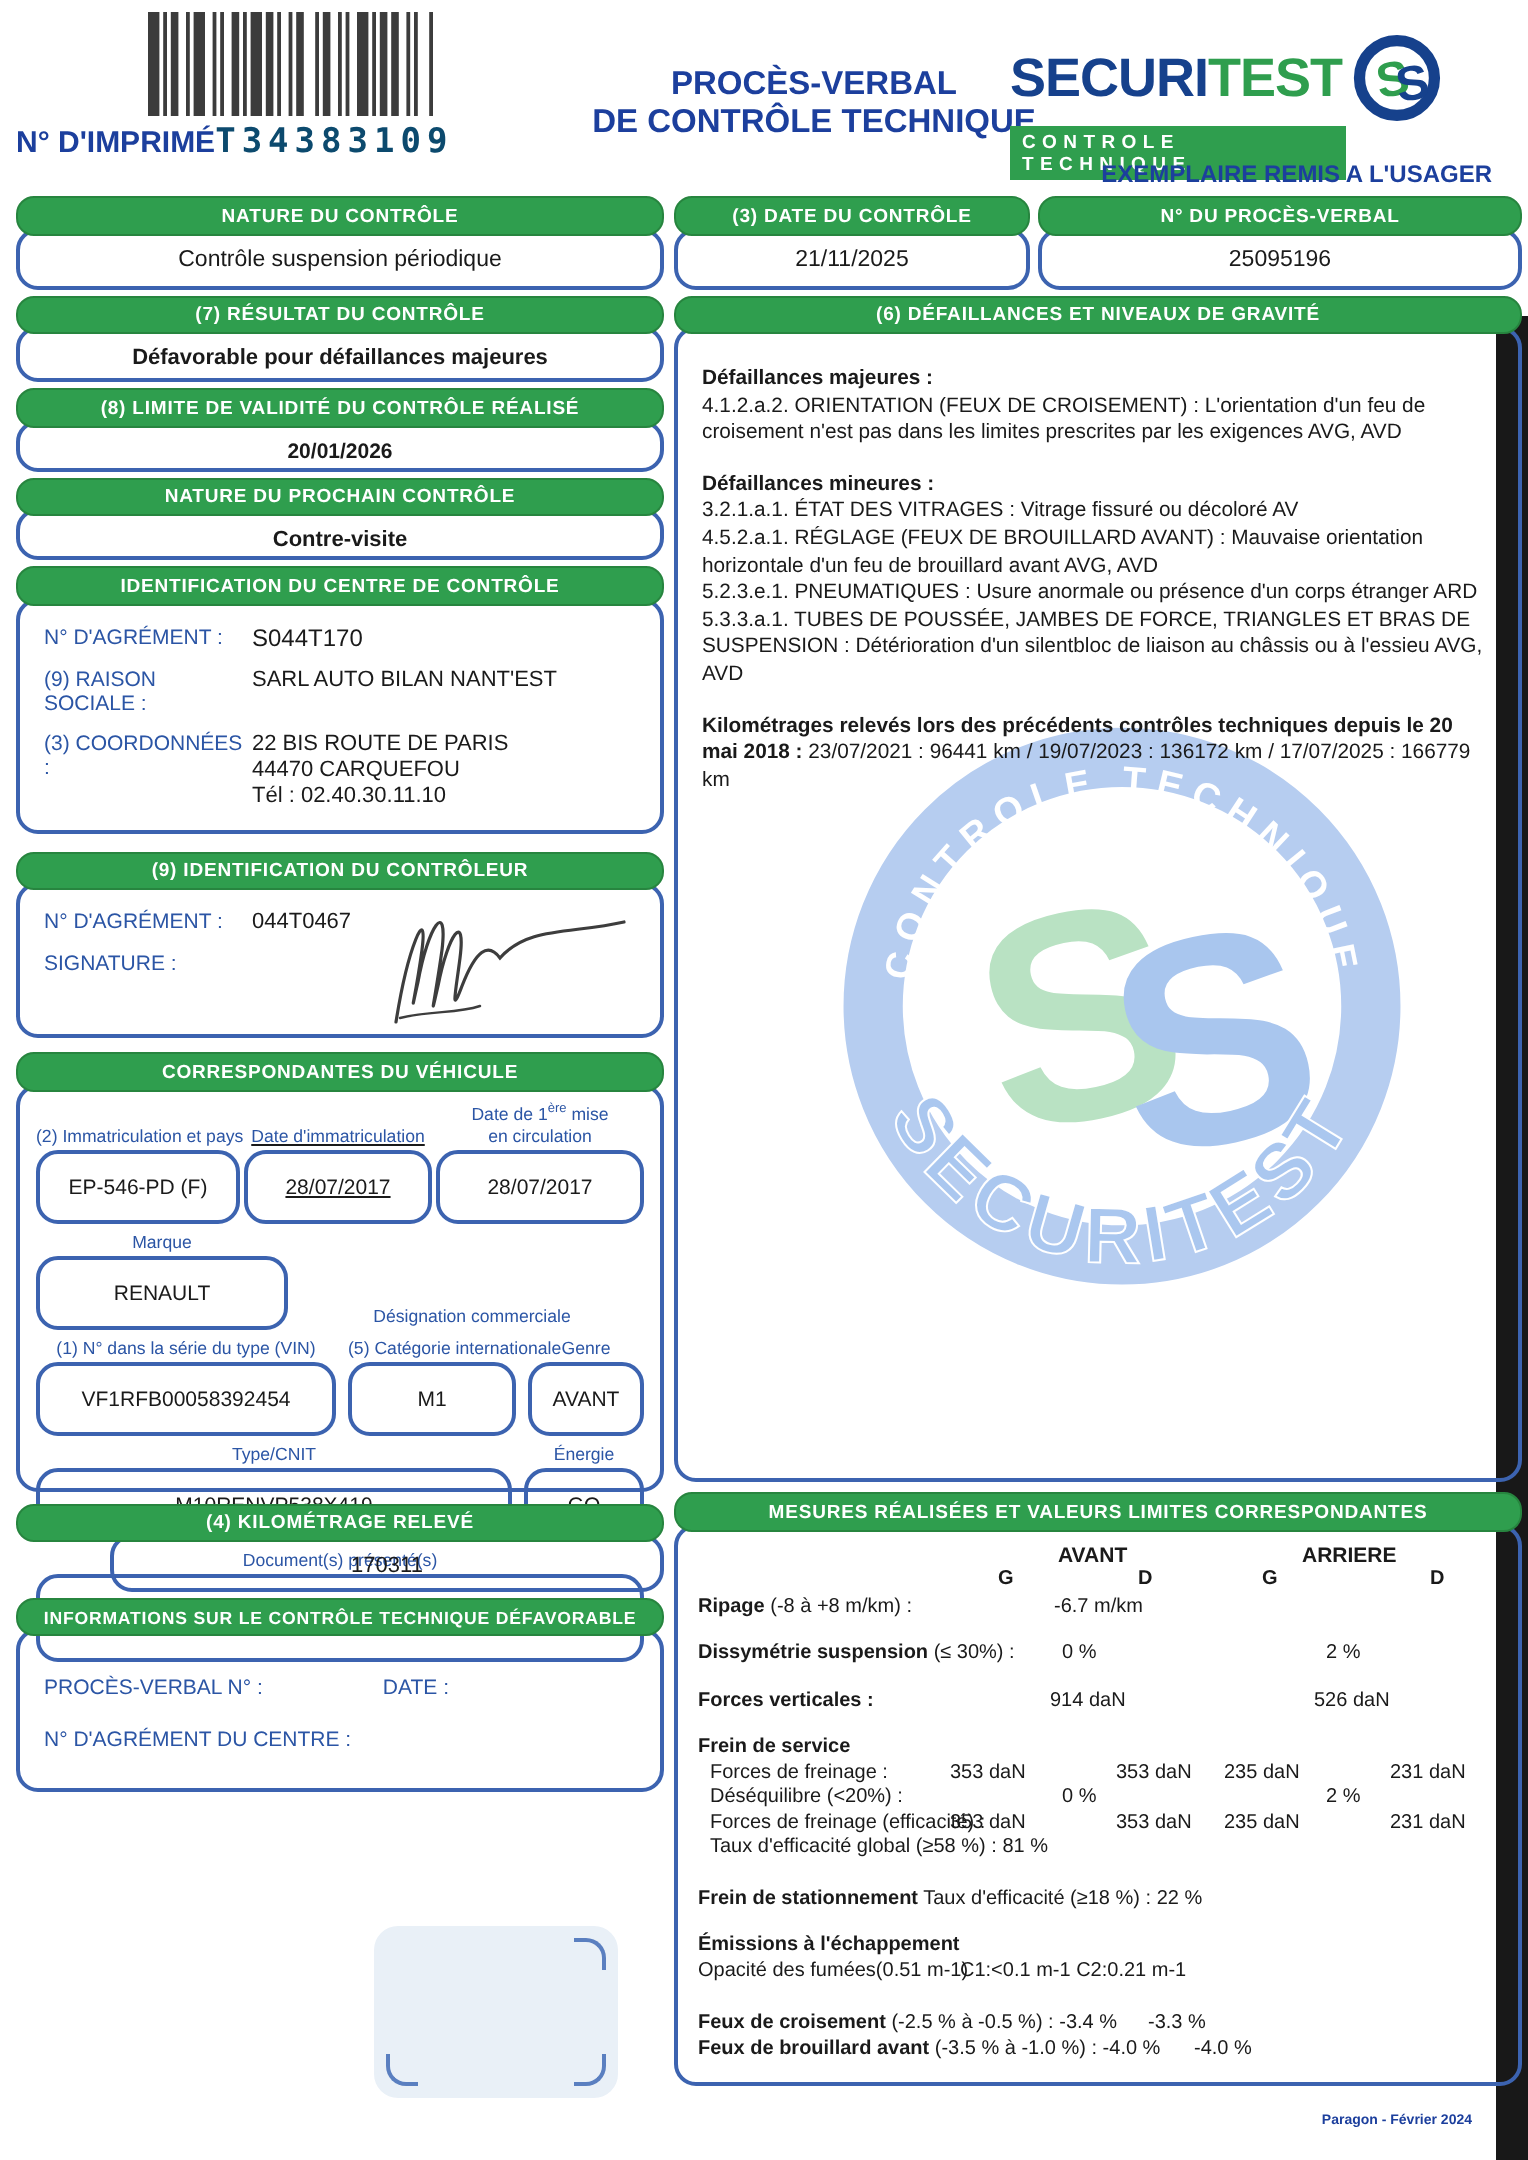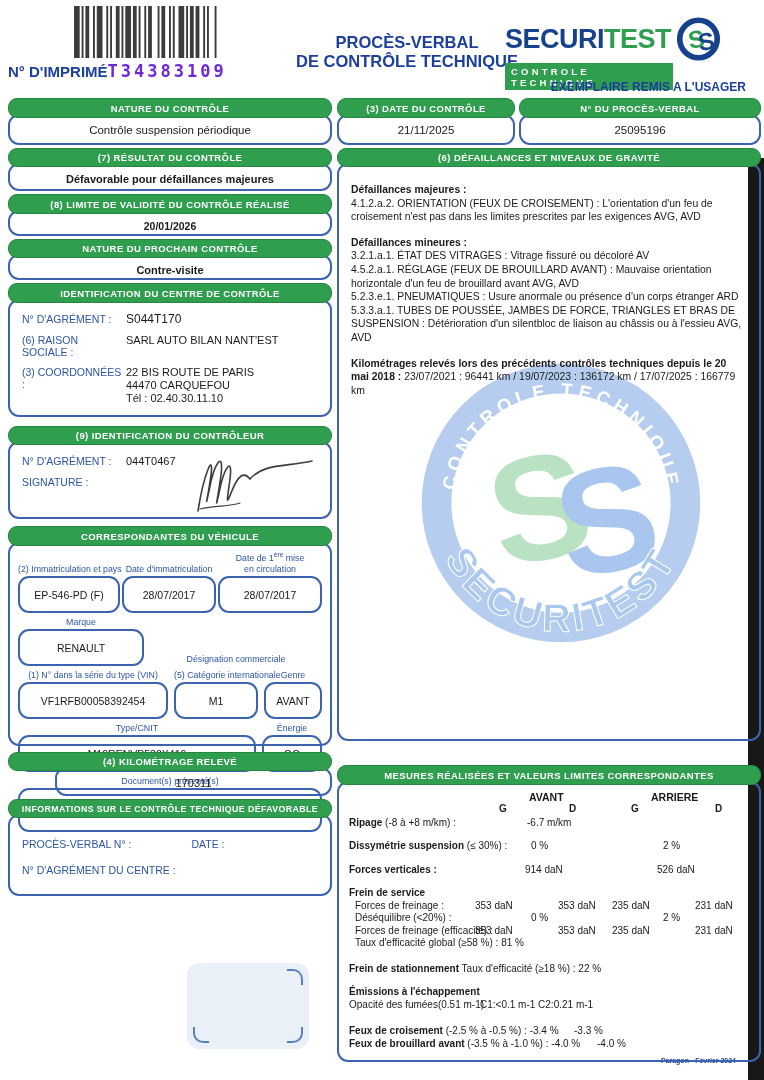--- a/index.html
+++ b/index.html
@@ -6,21 +6,21 @@
   html,body { width:764px; height:1080px; }
   body { font-family:"Liberation Sans", sans-serif; background:#ffffff; position:relative; overflow:hidden; color:#1a1a1a; }
 
   .abs { position:absolute; }
 
   
   #barcode-wrap { position:absolute; left:8px; top:6px; width:260px; }
   #barcode { display:block; margin-left:66px; }
   .imprime-row { margin-top:3px; display:flex; align-items:baseline; }
   .imprime-label { color:#1c3f9d; font-weight:bold; font-size:15px; }
-  .imprime-num { font-family:"DejaVu Sans Mono", monospace; font-weight:bold; font-size:17px; letter-spacing:3px; color:#6d28d9; }
+  .imprime-num { font-family:"DejaVu Sans Mono", monospace; font-weight:bold; font-size:17px; letter-spacing:3px; color:#0c4a6e; }
 
   #title-block { position:absolute; left:296px; top:33px; width:222px; text-align:center; color:#1c3f9d; font-weight:bold; font-size:16.5px; line-height:19px; }
 
   #logo-block { position:absolute; left:505px; top:16px; width:216px; }
   .brand-row { display:flex; align-items:center; gap:5px; }
   .brand-text { font-size:27px; font-weight:bold; letter-spacing:-0.5px; }
   .brand-part1 { color:#16418c; }
   .brand-part2 { color:#2f9e4e; }
   .tagline-bar { background:#2f9e4e; color:#fff; font-weight:bold; font-size:9.5px; letter-spacing:3.2px; padding:3px 0 2px 6px; width:168px; margin-top:1px; }
   #exemplaire { position:absolute; right:18px; top:80px; color:#1c3f9d; font-weight:bold; font-size:12px; }
@@ -158,21 +158,21 @@
     </div>
 
     <div class="sec">
       <div class="sec-h">IDENTIFICATION DU CENTRE DE CONTRÔLE</div>
       <div class="sec-b" style="height:118px; padding-top:12px;">
         <div class="frow">
           <span class="flabel">N° D'AGRÉMENT :</span>
           <span class="fval" style="font-size:12px;">S044T170</span>
         </div>
         <div class="frow">
-          <span class="flabel">(6) RAISON SOCIALE :</span>
+          <span class="flabel">(9) RAISON SOCIALE :</span>
           <span class="fval">SARL AUTO BILAN NANT'EST</span>
         </div>
         <div class="frow" style="margin-bottom:0;">
           <span class="flabel">(3) COORDONNÉES :</span>
           <span class="fval">
             <span style="display:block;">22 BIS ROUTE DE PARIS</span>
             <span style="display:block;">44470 CARQUEFOU</span>
             <span style="display:block;">Tél : 02.40.30.11.10</span>
           </span>
         </div>
@@ -197,21 +197,21 @@
     </div>
 
     <div class="sec" style="margin-top:7px;">
       <div class="sec-h">CORRESPONDANTES DU VÉHICULE</div>
       <div class="sec-b" style="height:204px; padding-top:6px;">
         <div class="vrow">
           <div class="vcol" style="width:102px;">
             <div class="vlabel">(2) Immatriculation et pays</div>
             <div class="vbox">EP-546-PD (F)</div>
           </div>
-          <div class="vcol" style="width:94px;">
+          <div class="vcol" style="width:94px;text-decoration:underline;">
             <div class="vlabel">Date d'immatriculation</div>
             <div class="vbox">28/07/2017</div>
           </div>
           <div class="vcol" style="width:104px;">
             <div class="vlabel"><span>Date de 1</span><span class="sup">ère</span><span> mise</span></div>
             <div class="vlabel">en circulation</div>
             <div class="vbox">28/07/2017</div>
           </div>
         </div>
         <div class="vrow">
@@ -321,21 +321,21 @@
           <div>4.5.2.a.1. RÉGLAGE (FEUX DE BROUILLARD AVANT) : Mauvaise orientation horizontale d'un feu de brouillard avant AVG, AVD</div>
           <div>5.2.3.e.1. PNEUMATIQUES : Usure anormale ou présence d'un corps étranger ARD</div>
           <div>5.3.3.a.1. TUBES DE POUSSÉE, JAMBES DE FORCE, TRIANGLES ET BRAS DE SUSPENSION : Détérioration d'un silentbloc de liaison au châssis ou à l'essieu AVG, AVD</div>
           <div class="dpar">
             <span class="bold">Kilométrages relevés lors des précédents contrôles techniques depuis le 20 mai 2018 :</span><span> 23/07/2021 : 96441 km / 19/07/2023 : 136172 km / 17/07/2025 : 166779 km</span>
           </div>
         </div>
       </div>
     </div>
 
-    <div class="sec" style="margin-top:24px;">
+    <div class="sec" style="margin-top:5px;">
       <div class="sec-h">MESURES RÉALISÉES ET VALEURS LIMITES CORRESPONDANTES</div>
       <div class="sec-b" id="mes-body">
 
         <div class="mrow" style="height:12px;">
           <span class="ab bold" style="left:180px; font-size:10.5px;">AVANT</span>
           <span class="ab bold" style="left:302px; font-size:10.5px;">ARRIERE</span>
         </div>
         <div class="mrow" style="height:14px;">
           <span class="ab bold" style="left:150px;">G</span>
           <span class="ab bold" style="left:220px;">D</span>

